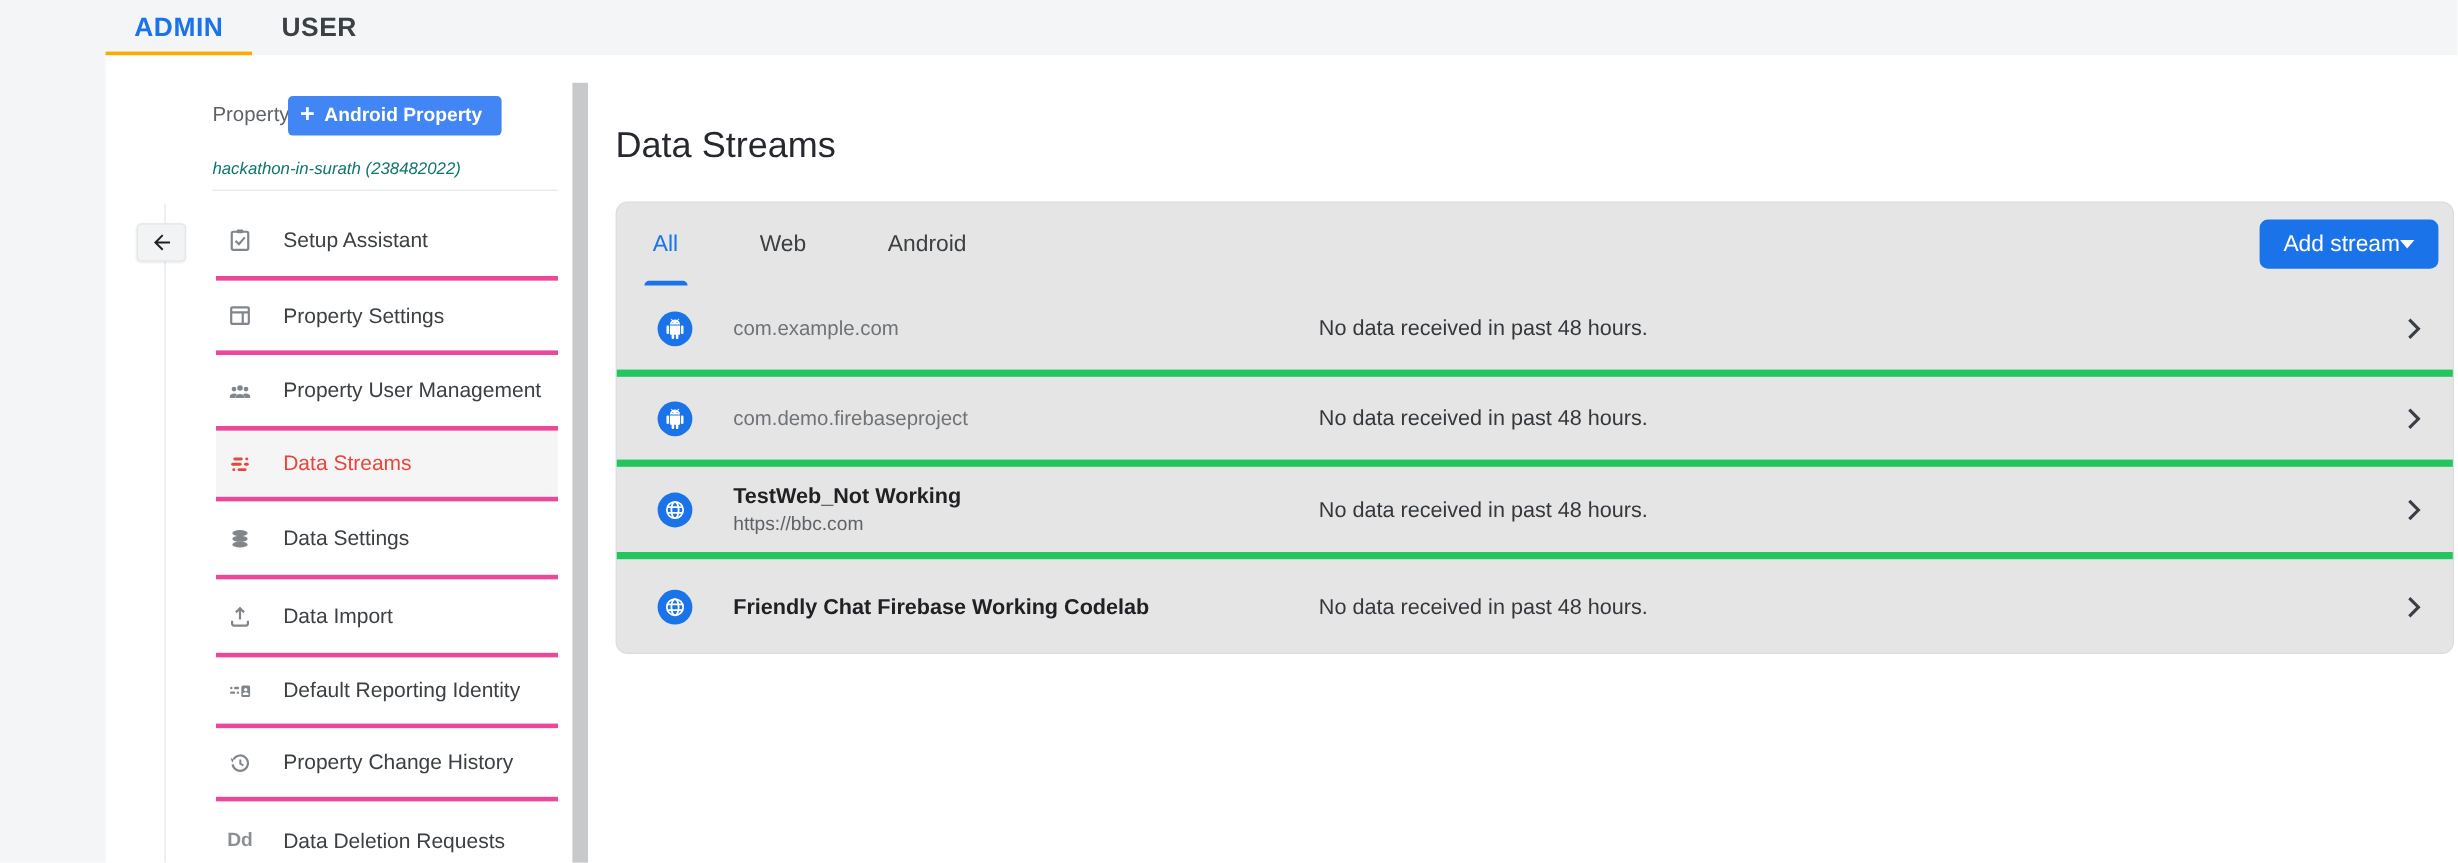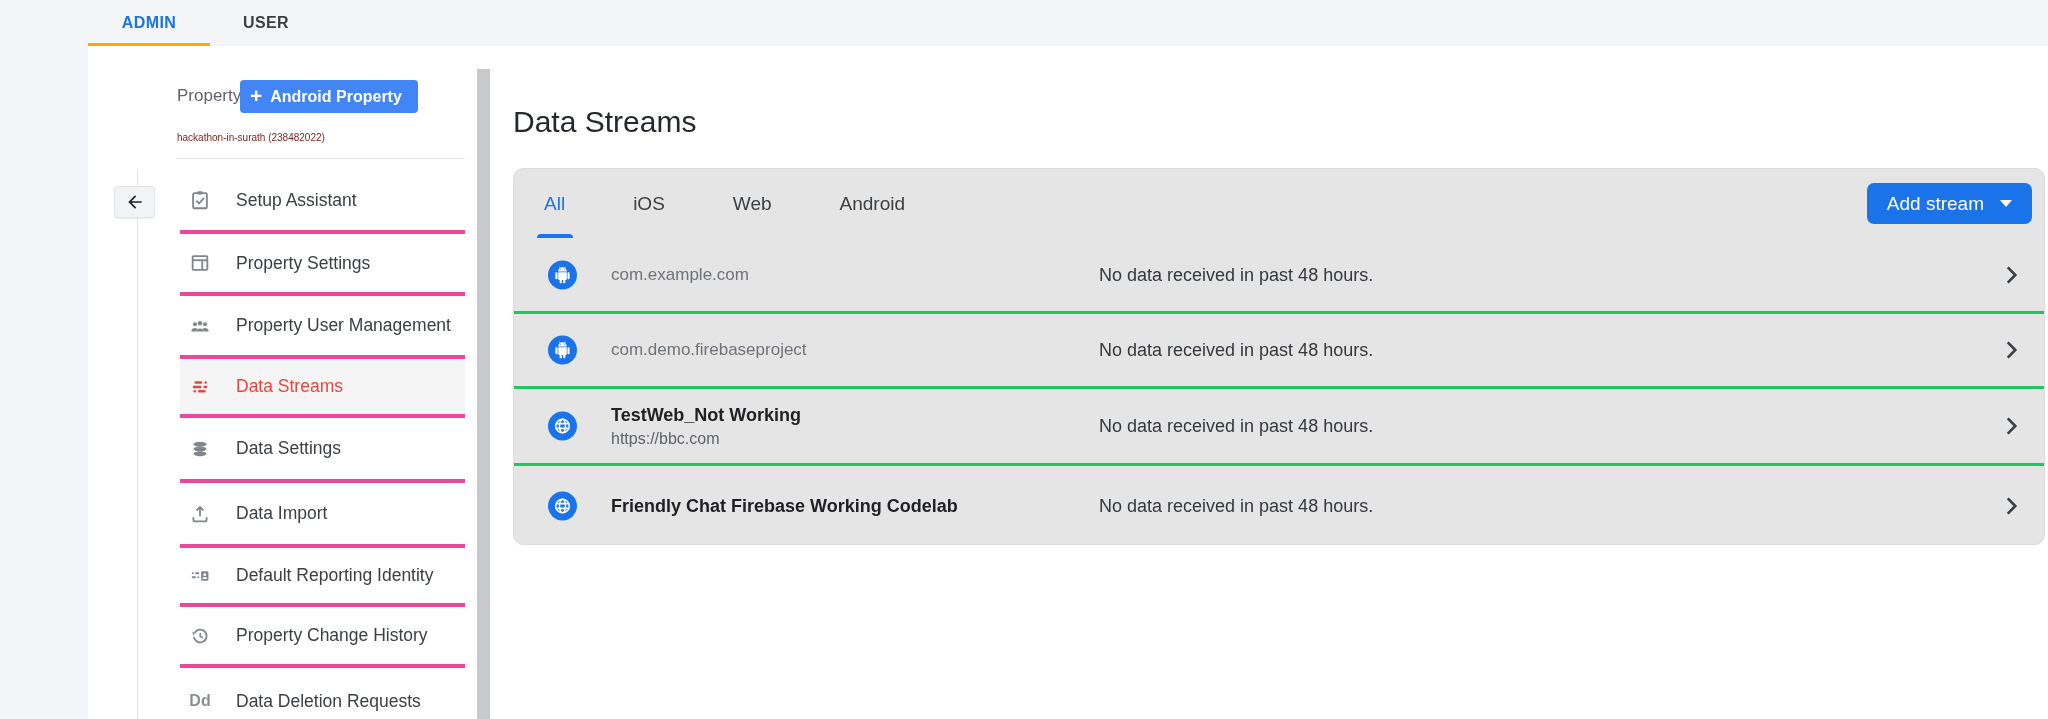--- a/index.html
+++ b/index.html
@@ -6,33 +6,33 @@
   html,body { width:2048px; height:719px; }
   body { font-family:"Liberation Sans", sans-serif; background:#ffffff; position:relative; overflow:hidden; }
   .abs { position:absolute; }
 
   
   .top-strip   { left:0; top:0; width:2048px; height:46px; background:#f3f5f6; }
   .left-margin { left:0; top:0; width:88px; height:719px; background:#f3f5f6; }
 
   
   .top-tab { height:46px; display:flex; align-items:center; justify-content:center;
-             font-size:16px; font-weight:700; letter-spacing:.4px; cursor:pointer; }
+             font-size:22px; font-weight:700; letter-spacing:.4px; cursor:pointer; }
   .tab-admin { left:88px; top:0; width:122px; color:#1a73e8; }
   .tab-user  { left:210px; top:0; width:112px; color:#3c4043; }
   .admin-underline { left:88px; top:43px; width:122px; height:3px; background:#f9ab00; }
 
   
   .prop-label { left:177px; top:86px; font-size:17px; color:#5f6368; }
   .create-btn { left:240px; top:80px; height:33px; padding:0 16px 0 10px; background:#4285f4;
                 border:none; border-radius:4px; color:#fff; display:flex; align-items:center;
                 gap:8px; cursor:pointer; }
   .create-btn .plus { font-size:21px; font-weight:700; line-height:1; margin-top:-2px; }
   .create-btn .lbl  { font-size:16px; font-weight:700; }
-  .prop-name { left:177px; top:132px; font-size:10px; color:#7f1d1d; }
+  .prop-name { left:177px; top:132px; font-size:14px; color:#0f766e;font-style:italic; }
   .prop-divider { left:177px; top:158px; width:288px; height:1px; background:#e4e6e8; }
   .col-border { left:137px; top:170px; width:1px; height:549px; background:#e2e4e6; }
 
   .back-btn { left:114px; top:186px; width:41px; height:32px; background:#f1f3f4;
               border:1px solid #e3e5e7; border-radius:4px; box-shadow:0 1px 2px rgba(0,0,0,.08);
               display:flex; align-items:center; justify-content:center; cursor:pointer; }
 
   .nav-item { left:180px; width:285px; display:flex; align-items:center;
               border-bottom:4px solid #ec4899; cursor:pointer; background:#fff; }
   .nav-item.active { background:#f5f5f5; }
@@ -54,26 +54,26 @@
   .tabbar { position:relative; height:70px; border-bottom:1px solid #e3e5e8;
             display:flex; align-items:stretch; gap:8px; }
   .ga-tab { padding:0 30px; display:flex; align-items:center; font-size:19px;
             color:#3c4043; position:relative; cursor:pointer; }
   .ga-tab.active { color:#1a73e8; }
   .tab-ink { position:absolute; bottom:0; left:50%; transform:translateX(-50%);
              width:36px; height:4px; background:#1a73e8; border-radius:4px 4px 0 0; }
 
   .add-stream-btn { position:absolute; right:12px; top:14px; height:41px; padding:0 20px;
                     background:#1a73e8; border:none; border-radius:7px; color:#fff;
-                    display:flex; align-items:center; gap:16px; font-size:19px;
+                    display:flex; align-items:center; font-size:19px;
                     font-weight:500; cursor:pointer; font-family:"Liberation Sans",sans-serif; }
   .caret-down { width:0; height:0; border-left:6px solid transparent;
                 border-right:6px solid transparent; border-top:7px solid #ffffff; }
 
-  .stream-row { position:relative; border-bottom:3px solid #22c55e; cursor:pointer; }
+  .stream-row { position:relative; border-bottom:6px solid #22c55e; cursor:pointer; }
   .stream-row.last { border-bottom:none; }
   .row-1 { height:75px; } .row-2 { height:75px; } .row-3 { height:77px; } .row-4 { height:79px; }
 
   .stream-icon { position:absolute; left:34px; top:50%; transform:translateY(-50%);
                  width:29px; height:29px; border-radius:50%; background:#1a73e8;
                  display:flex; align-items:center; justify-content:center; }
   .stream-name-wrap { position:absolute; left:97px; top:50%; transform:translateY(-50%); }
   .stream-name-muted { font-size:17px; color:#6f7377; }
   .stream-name-bold  { font-size:18px; font-weight:700; color:#202124; }
   .stream-url { font-size:16px; color:#5f6368; margin-top:4px; }
@@ -219,23 +219,20 @@
 <div class="abs page-title">Data Streams</div>
 
 <div class="abs card">
 
   <div class="tabbar">
     <div class="ga-tab active">
       <span>All</span>
       <span class="tab-ink"></span>
     </div>
     <div class="ga-tab">
-      <span>iOS</span>
-    </div>
-    <div class="ga-tab">
       <span>Web</span>
     </div>
     <div class="ga-tab">
       <span>Android</span>
     </div>
     <button class="add-stream-btn">
       <span>Add stream</span>
       <span class="caret-down"></span>
     </button>
   </div>

